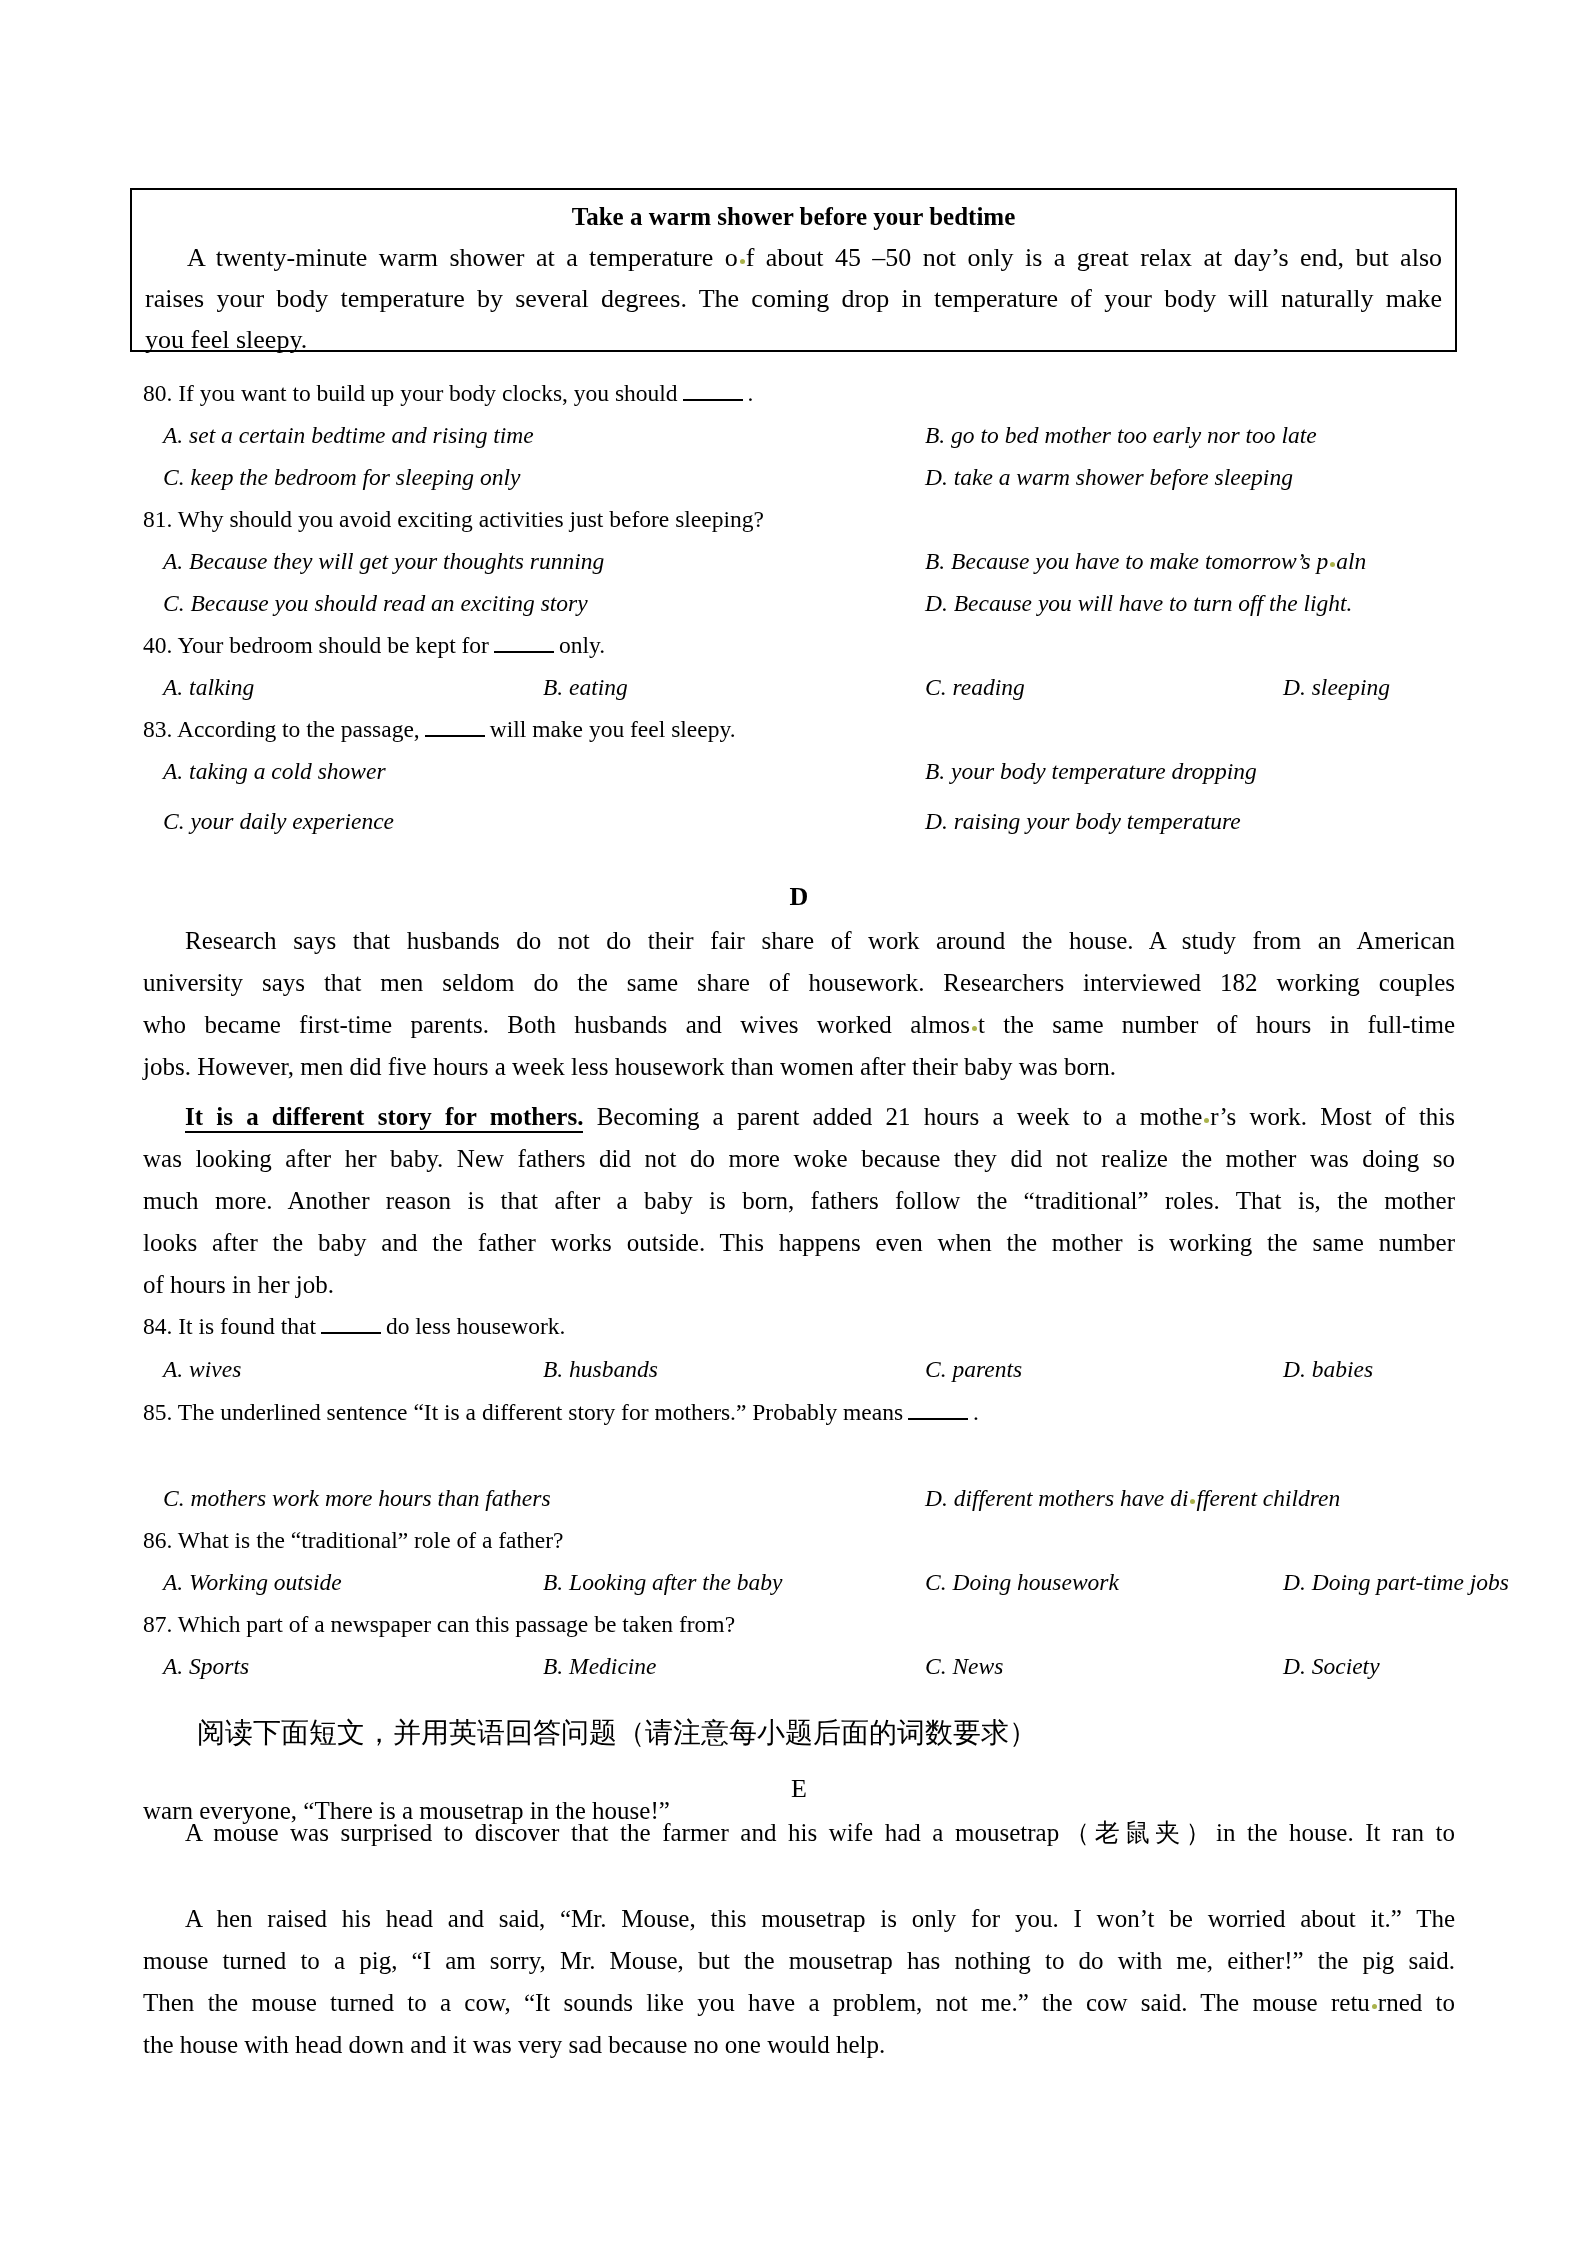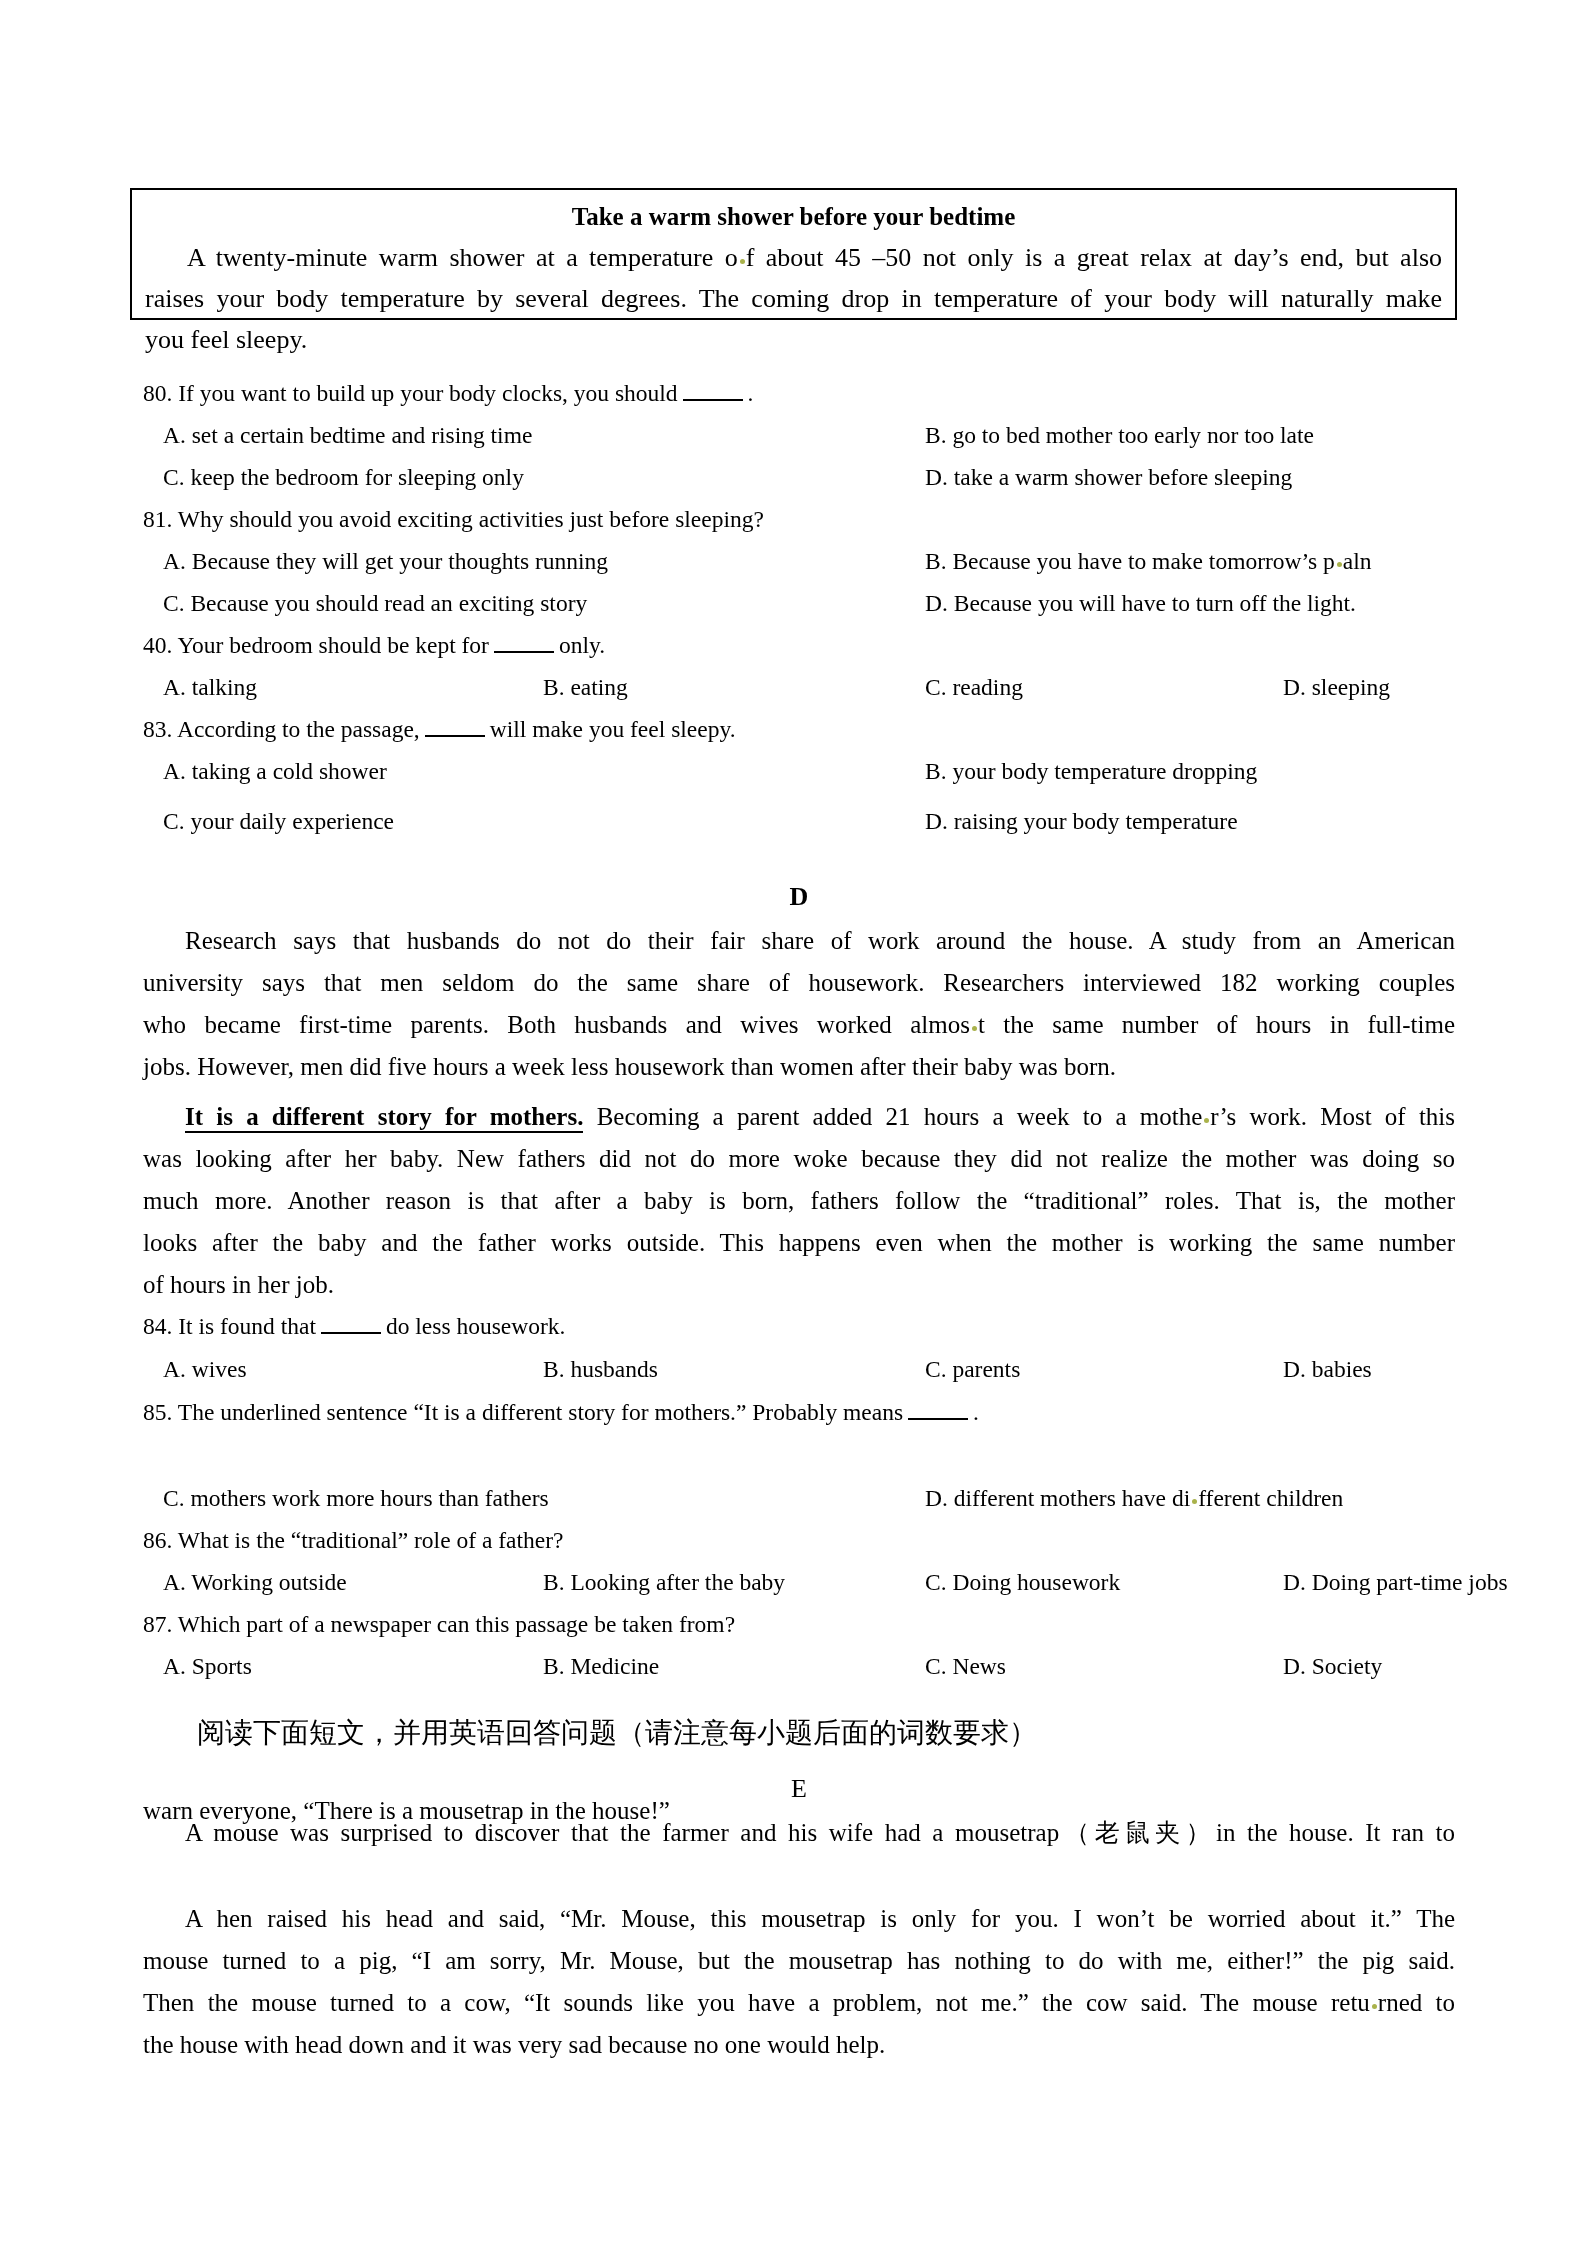--- a/index.html
+++ b/index.html
@@ -6,41 +6,41 @@
   .page{
     position:relative;
     width:1587px;height:2245px;
     background:#ffffff;
     font-family:"Liberation Serif", serif;
     color:#000;
     overflow:hidden;
     margin:0 auto;
   }
   .box{
-    position:absolute;left:130px;top:188px;width:1327px;height:132px;
+    position:absolute;left:130px;top:188px;width:1327px;height:164px;
     border:2px solid #000;box-sizing:border-box;
     padding:6px 13px 0 13px;
   }
   .bline{
     height:41px;line-height:41px;font-size:26px;
     text-align:justify;text-align-last:justify;
   }
   .bline.title{text-align:center;text-align-last:center;font-weight:bold;font-size:25px;}
   .bline.last{text-align-last:left;}
   .row{
     position:absolute;left:143px;width:1312px;height:42px;line-height:42px;
     font-size:23.5px;white-space:nowrap;
   }
   .line{
     position:absolute;left:143px;width:1312px;height:42px;line-height:42px;
     font-size:25px;text-align:justify;text-align-last:justify;
   }
   .line.last{text-align-last:left;}
   .indent{text-indent:42px;}
-  .opt{position:absolute;white-space:nowrap;}
+  .opt{position:absolute;white-space:nowrap;font-style:italic;}
   .col1{left:20px}.col2{left:400px}.col3{left:782px}.col4{left:1140px}
   .blank{
     display:inline-block;width:60px;height:15px;
     border-bottom:2px solid #000;margin:0 5px;
   }
   .dot{
     display:inline-block;width:5px;height:5px;border-radius:50%;
     margin:0 1px 2px 2px;background:#a9b24b;
   }
   .bu{font-weight:bold;border-bottom:2px solid #000;padding-bottom:1px;}

